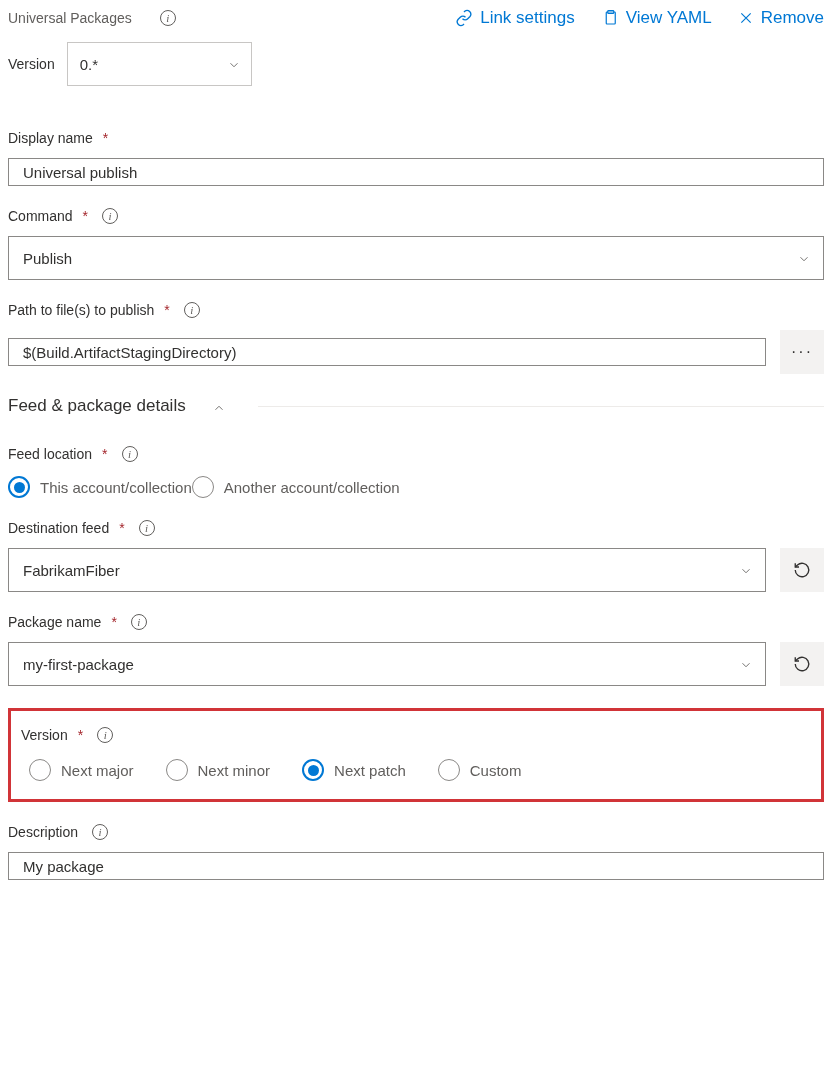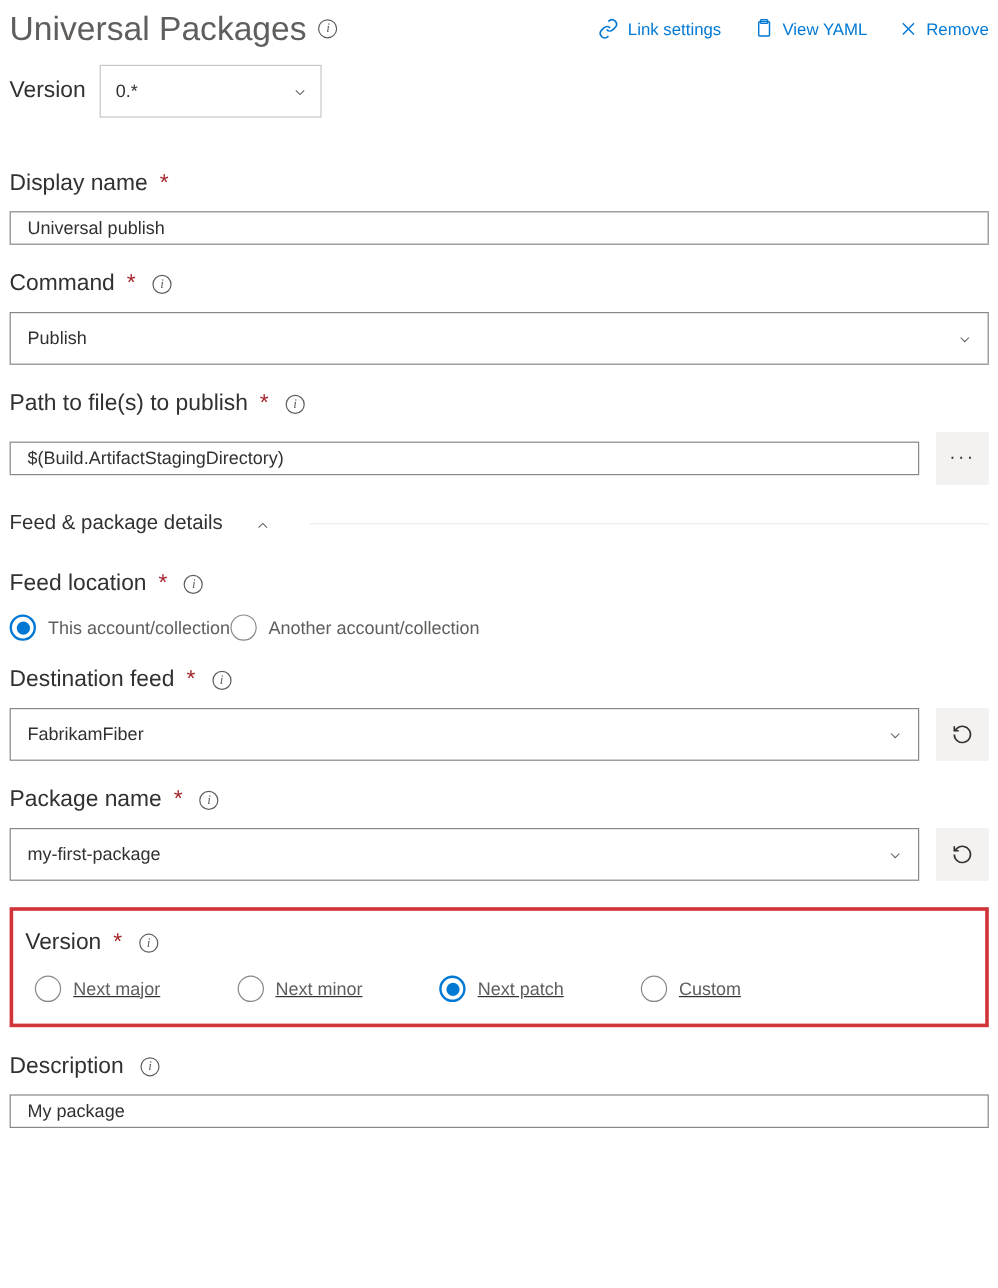--- a/index.html
+++ b/index.html
@@ -11,48 +11,48 @@
     color: #323130;
     background: #fff;
     width: 832px;
   }
   .header-row {
     display: flex;
     align-items: center;
     margin-bottom: 14px;
   }
   .page-title {
-    font-size: 28px;
+    font-size: 14px;
     font-weight: 400;
     color: #605e5c;
-    margin-right: 10px;
+    margin-right: 28px;
   }
   .header-actions {
     margin-left: auto;
     display: flex;
     gap: 26px;
     align-items: center;
   }
   .link-action {
     color: #0078d4;
-    font-size: 14px;
+    font-size: 17px;
     display: inline-flex;
     align-items: center;
     gap: 7px;
     cursor: pointer;
   }
   .link-action svg { stroke: #0078d4; fill: none; }
   .version-row {
     display: flex;
     align-items: center;
     gap: 12px;
     margin-bottom: 44px;
   }
   .field-label {
-    font-size: 19px;
+    font-size: 14px;
     color: #323130;
     display: inline-flex;
     align-items: center;
     gap: 8px;
   }
   .req { color: #a4262c; margin-left: 2px; }
   .info-icon {
     width: 16px; height: 16px;
     border: 1px solid #605e5c;
     border-radius: 50%;
@@ -174,24 +174,23 @@
     background: #0078d4;
     border-radius: 50%;
   }
   .highlight-box {
     border: 3px solid #d13438;
     padding: 16px 10px 18px 10px;
     margin: 0 0 22px 0;
   }
   .version-radio-row {
     display:flex;
-    gap:64px;
+    gap:32px;
     margin-top:16px;
     padding-left:8px;
-    text-decoration:underline;
   }
 </style>
 </head>
 <body>
 
 <div class="header-row">
   <span class="page-title">Universal Packages</span>
   <span class="info-icon">i</span>
   <div class="header-actions">
     <span class="link-action">

